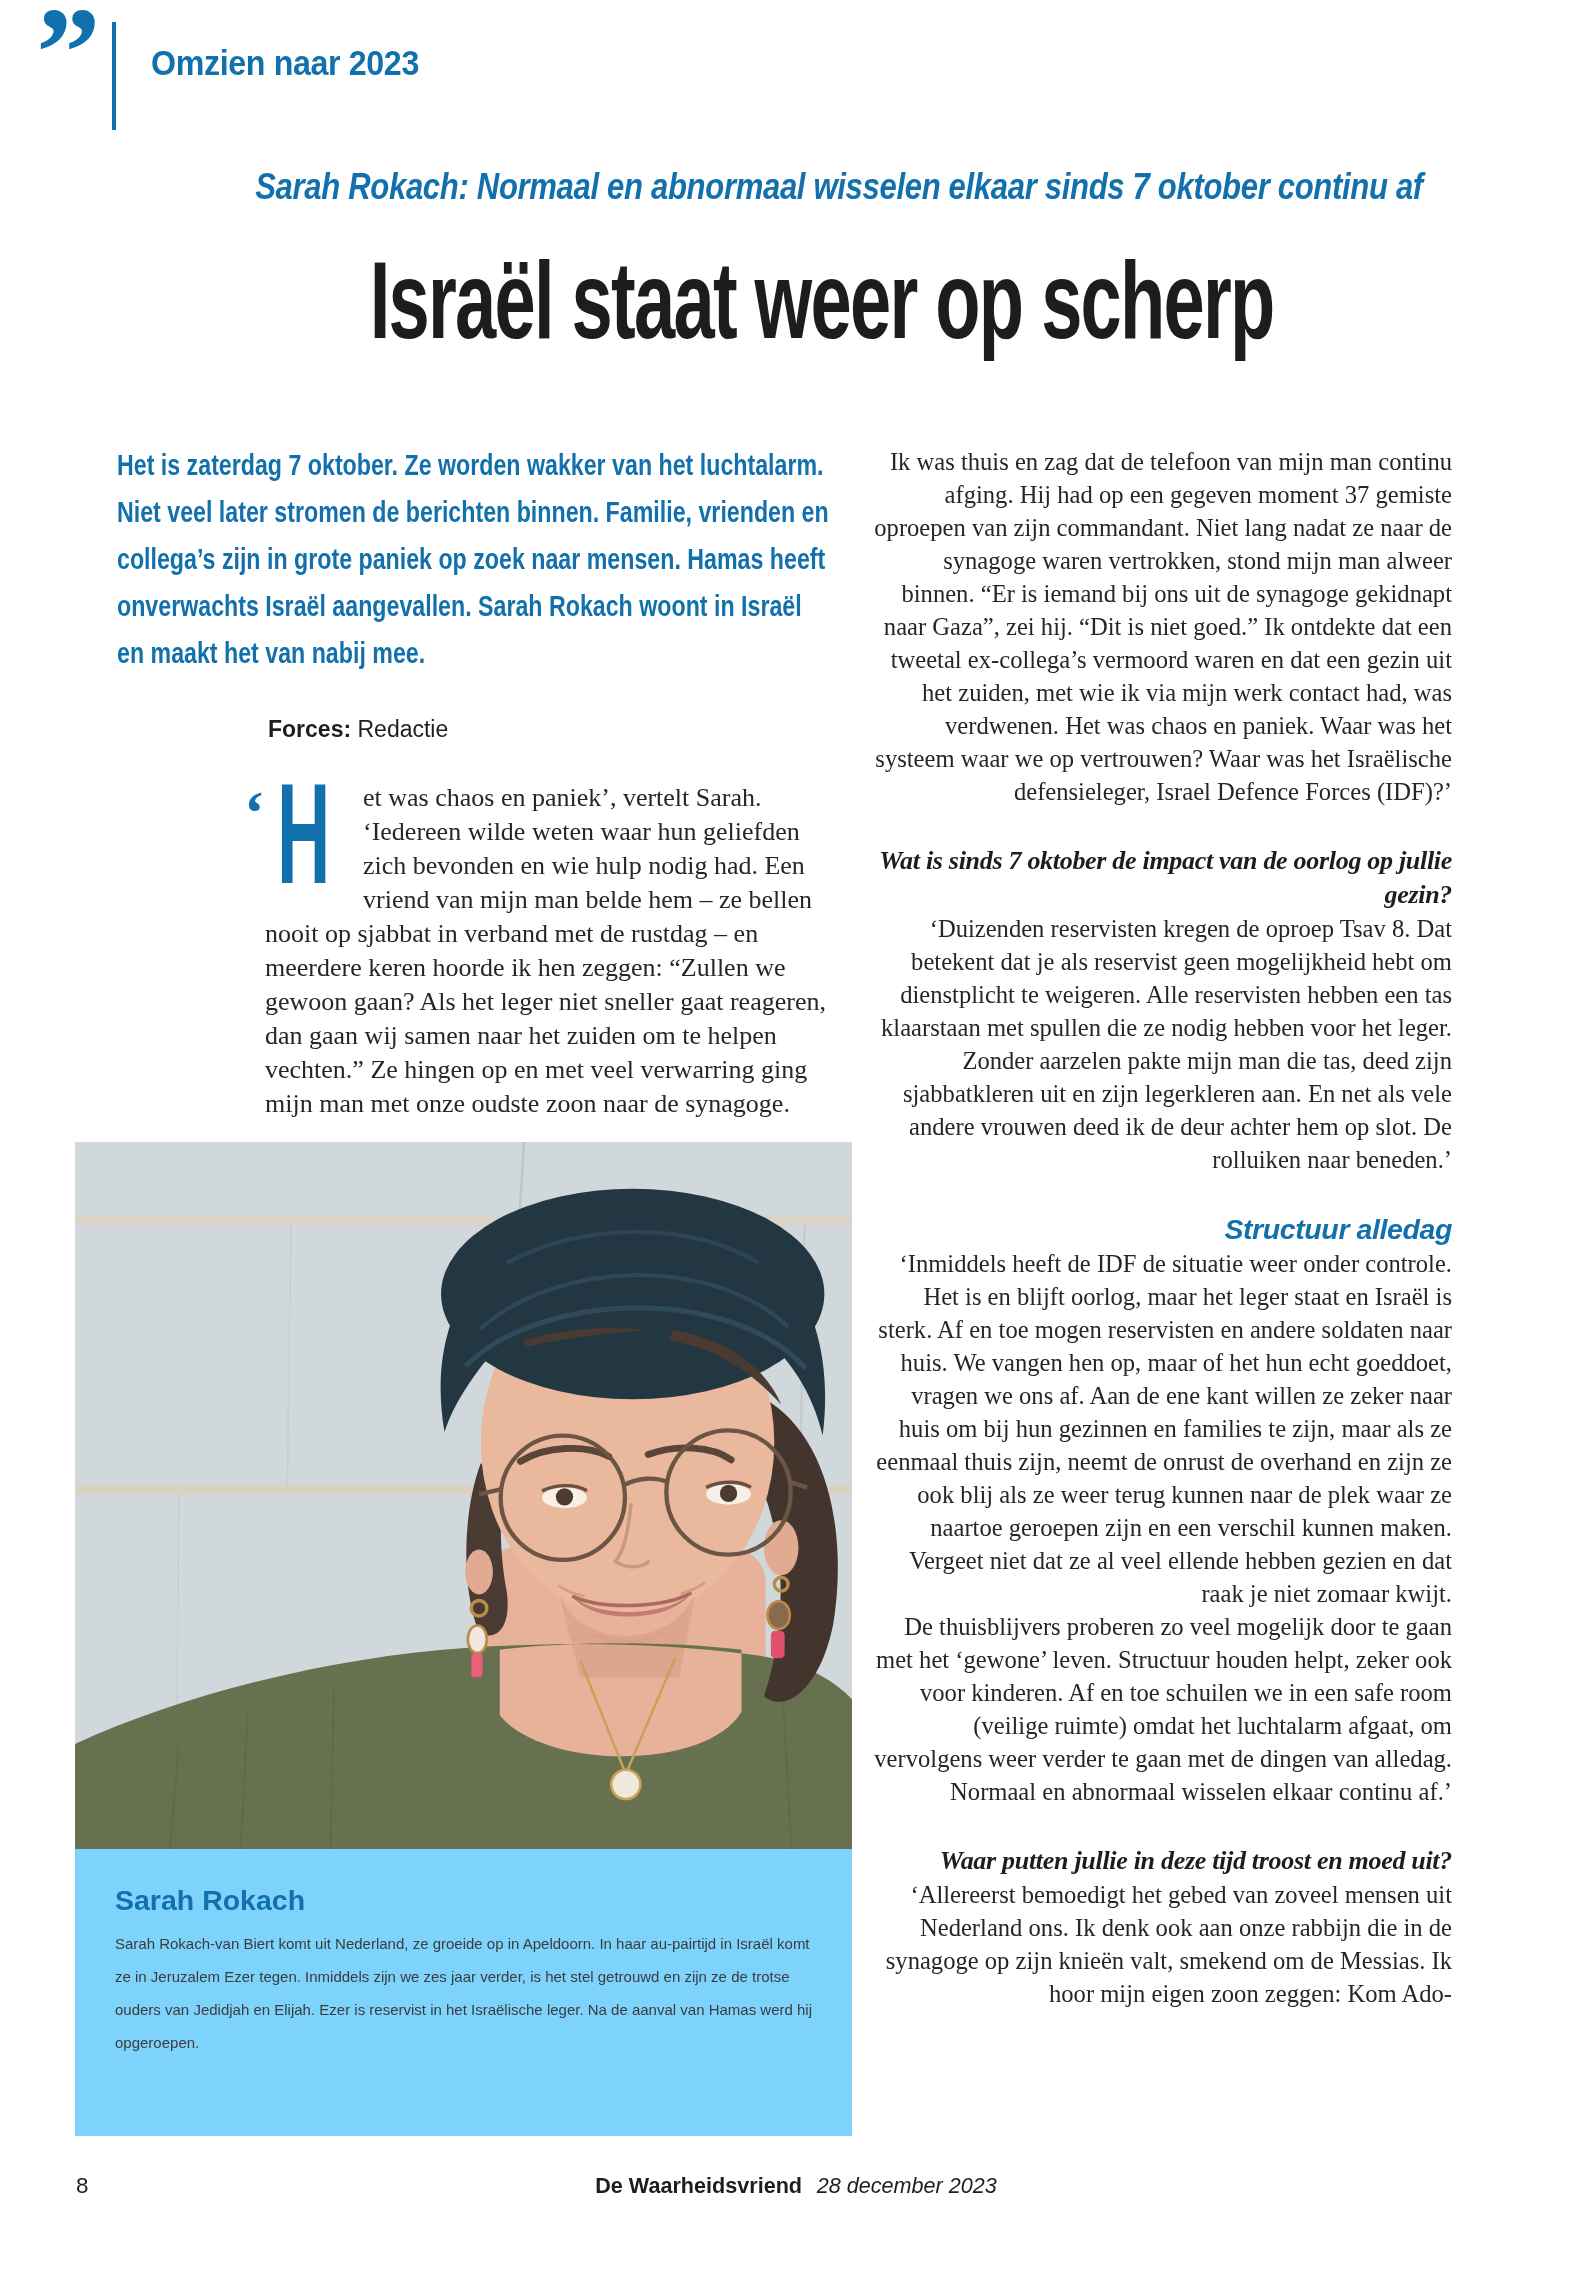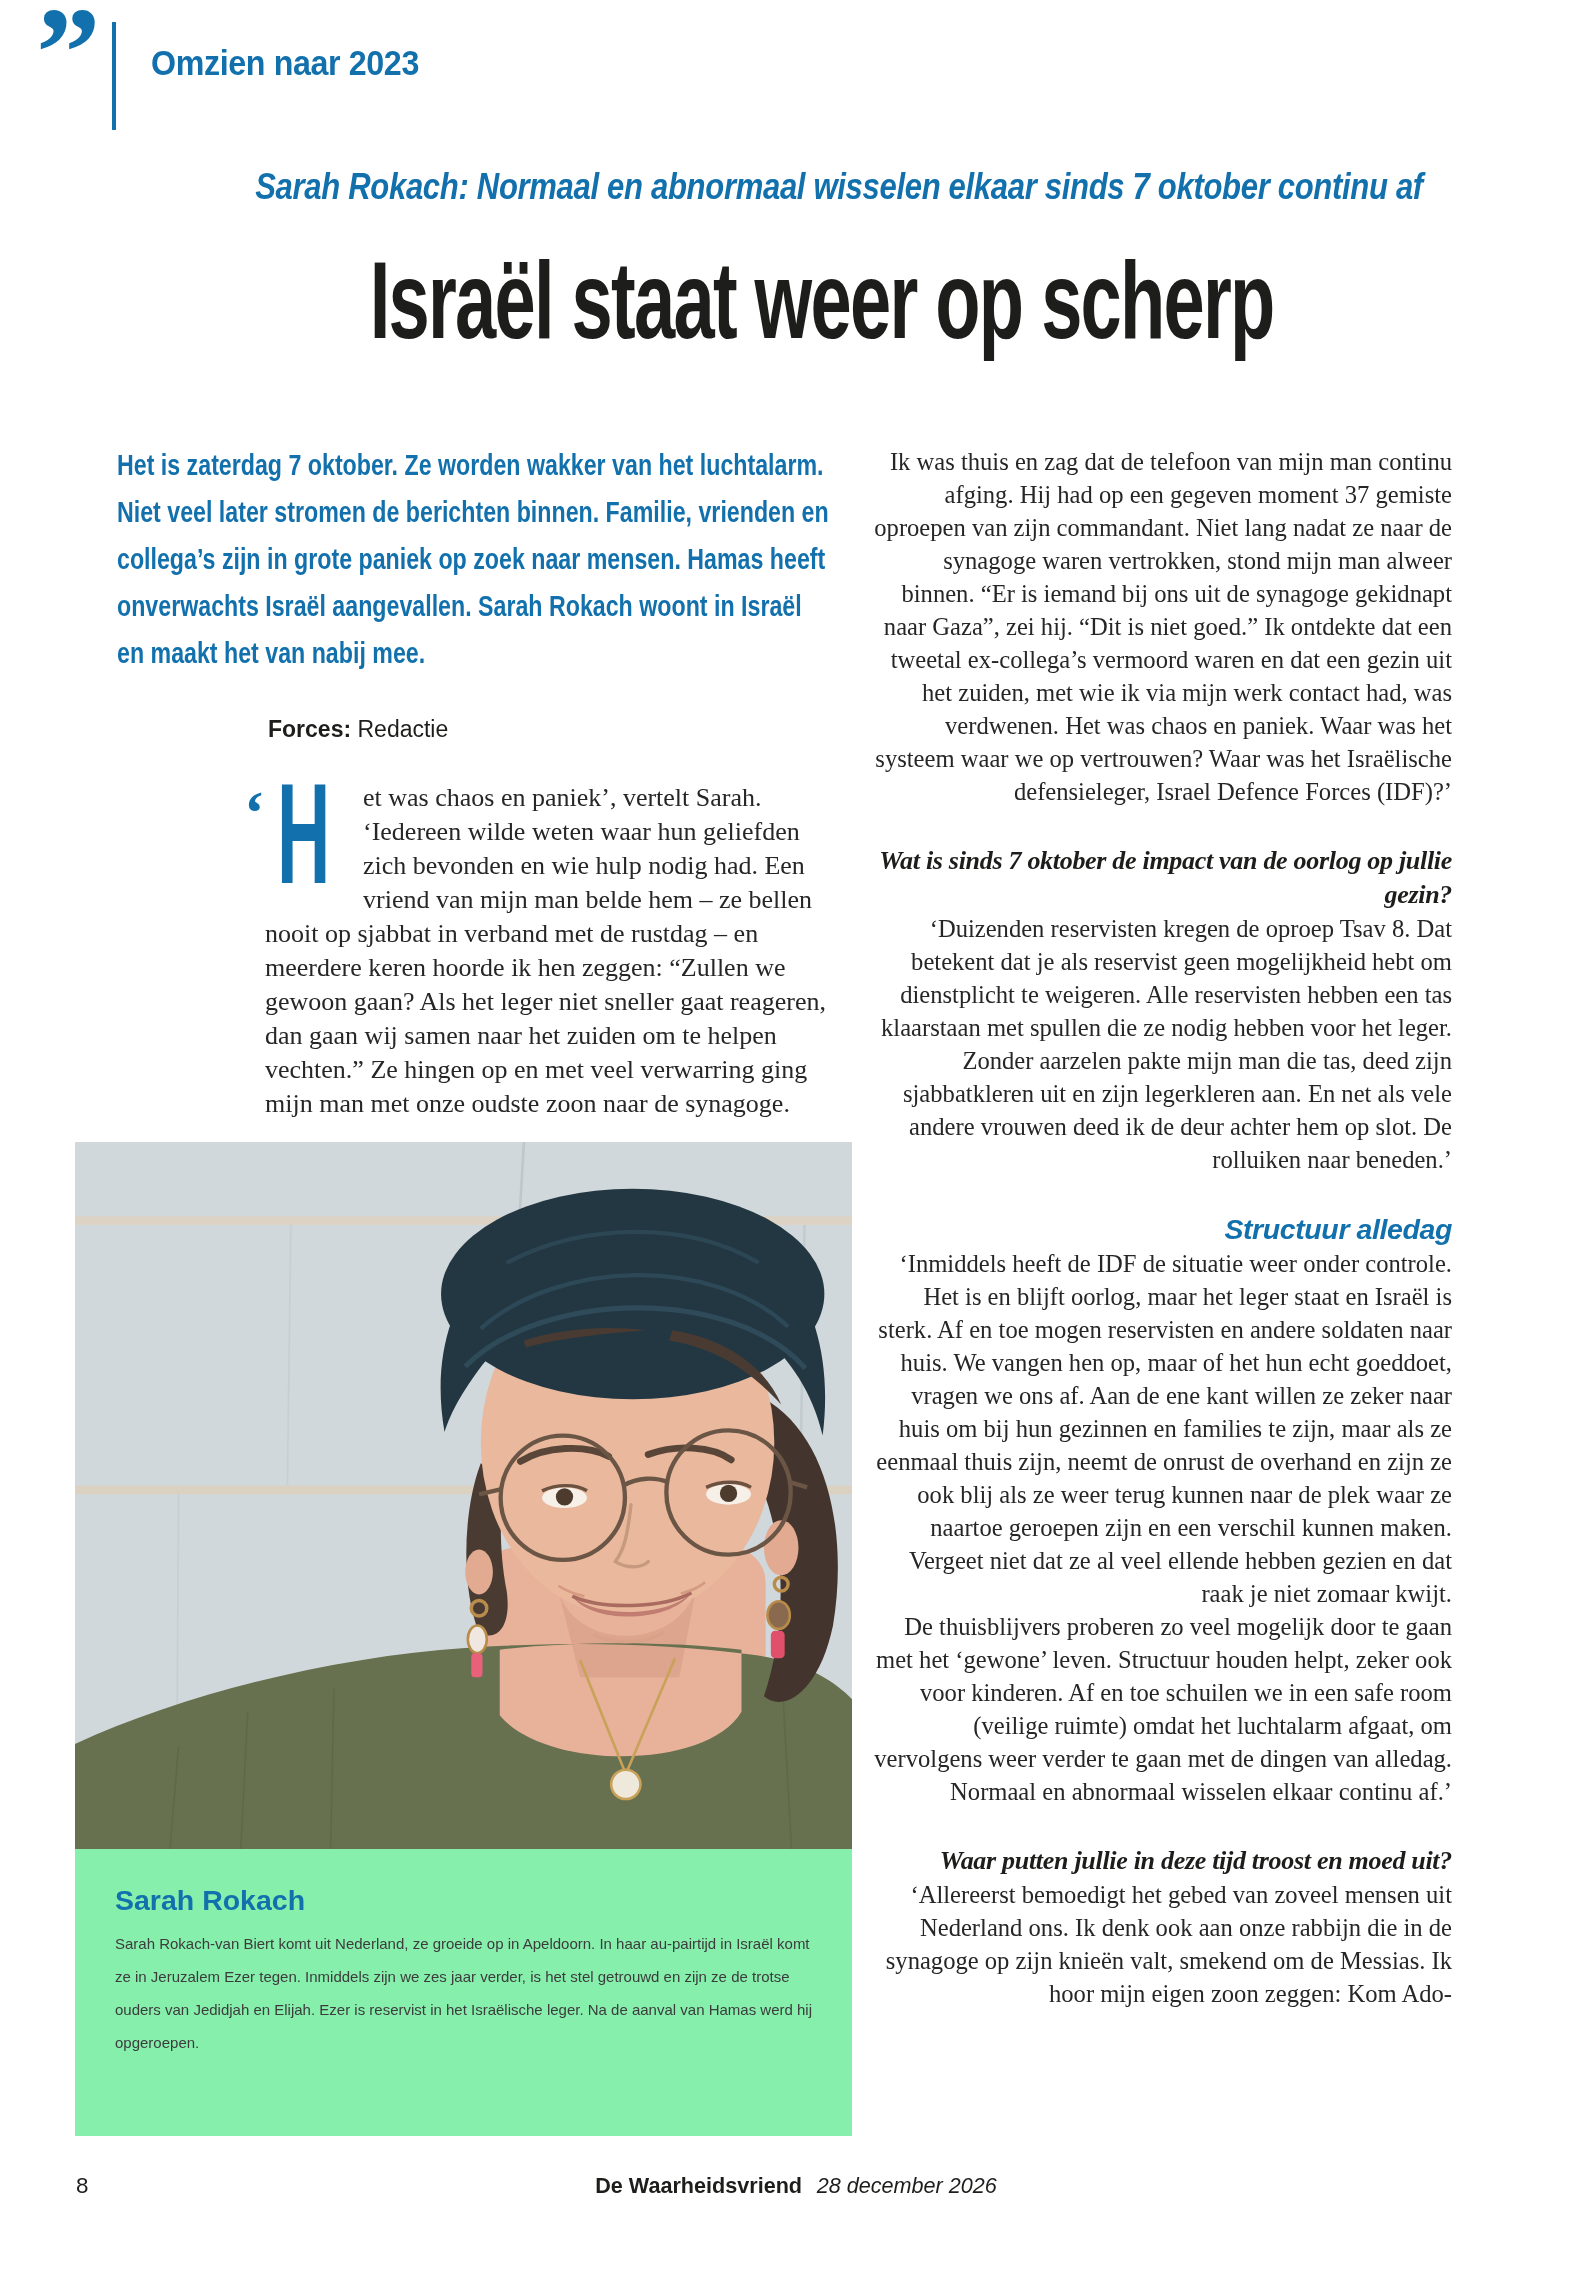--- a/index.html
+++ b/index.html
@@ -48,21 +48,21 @@
     color:#1271ad;font-size:142px;line-height:102px;transform:scaleX(0.52);transform-origin:0 0;
   }
   .drop-quote{
     position:absolute;left:-33px;top:-1.7px;color:#1271ad;font-family:"Liberation Serif",serif;
     font-weight:bold;font-size:62px;line-height:62px;
   }
   
   .photo{position:absolute;left:75px;top:1142px;width:777px;height:708px;}
   
   .infobox{
-    position:absolute;left:75px;top:1849px;width:777px;height:287px;background:#86efac;
+    position:absolute;left:75px;top:1849px;width:777px;height:287px;background:#7dd3fc;
     box-sizing:border-box;padding:35px 26px 0 40px;
   }
   .infobox-title{color:#1271ad;font-weight:bold;font-size:28.5px;margin:0 0 10.4px 0;}
   .infobox-text{font-size:15px;line-height:33px;color:#3c3c3c;margin:0;}
   
   .rightcol{
     position:absolute;left:869px;top:445px;width:583px;
     font-family:"Liberation Serif",serif;font-size:24.6px;line-height:33px;color:#262626;text-align:right;
   }
   .rightcol p{margin:0 0 0 0;}
@@ -207,17 +207,17 @@
     <p class="sub-heading">Structuur alledag</p>
     <p>‘Inmiddels heeft de IDF de situatie weer onder controle. Het is en blijft oorlog, maar het leger staat en Israël is sterk. Af en toe mogen reservisten en andere soldaten naar huis. We vangen hen op, maar of het hun echt goeddoet, vragen we ons af. Aan de ene kant willen ze zeker naar huis om bij hun gezinnen en families te zijn, maar als ze eenmaal thuis zijn, neemt de onrust de overhand en zijn ze ook blij als ze weer terug kunnen naar de plek waar ze naartoe geroepen zijn en een verschil kunnen maken. Vergeet niet dat ze al veel ellende hebben gezien en dat raak je niet zomaar kwijt.</p>
     <p class="gap">De thuisblijvers proberen zo veel mogelijk door te gaan met het ‘gewone’ leven. Structuur houden helpt, zeker ook voor kinderen. Af en toe schuilen we in een safe room (veilige ruimte) omdat het luchtalarm afgaat, om vervolgens weer verder te gaan met de dingen van alledag. Normaal en abnormaal wisselen elkaar continu af.’</p>
     <p class="q-heading">Waar putten jullie in deze tijd troost en moed uit?</p>
     <p>‘Allereerst bemoedigt het gebed van zoveel mensen uit Nederland ons. Ik denk ook aan onze rabbijn die in de synagoge op zijn knieën valt, smekend om de Messias. Ik hoor mijn eigen zoon zeggen: Kom Ado-</p>
   </div>
 
   <div class="footer-pagenum">8</div>
   <div class="footer-center">
     <span class="mag">De Waarheidsvriend</span>
-    <span class="date">28 december 2026</span>
+    <span class="date">28 december 2023</span>
   </div>
 
 </div>
 
 
 </body></html>

